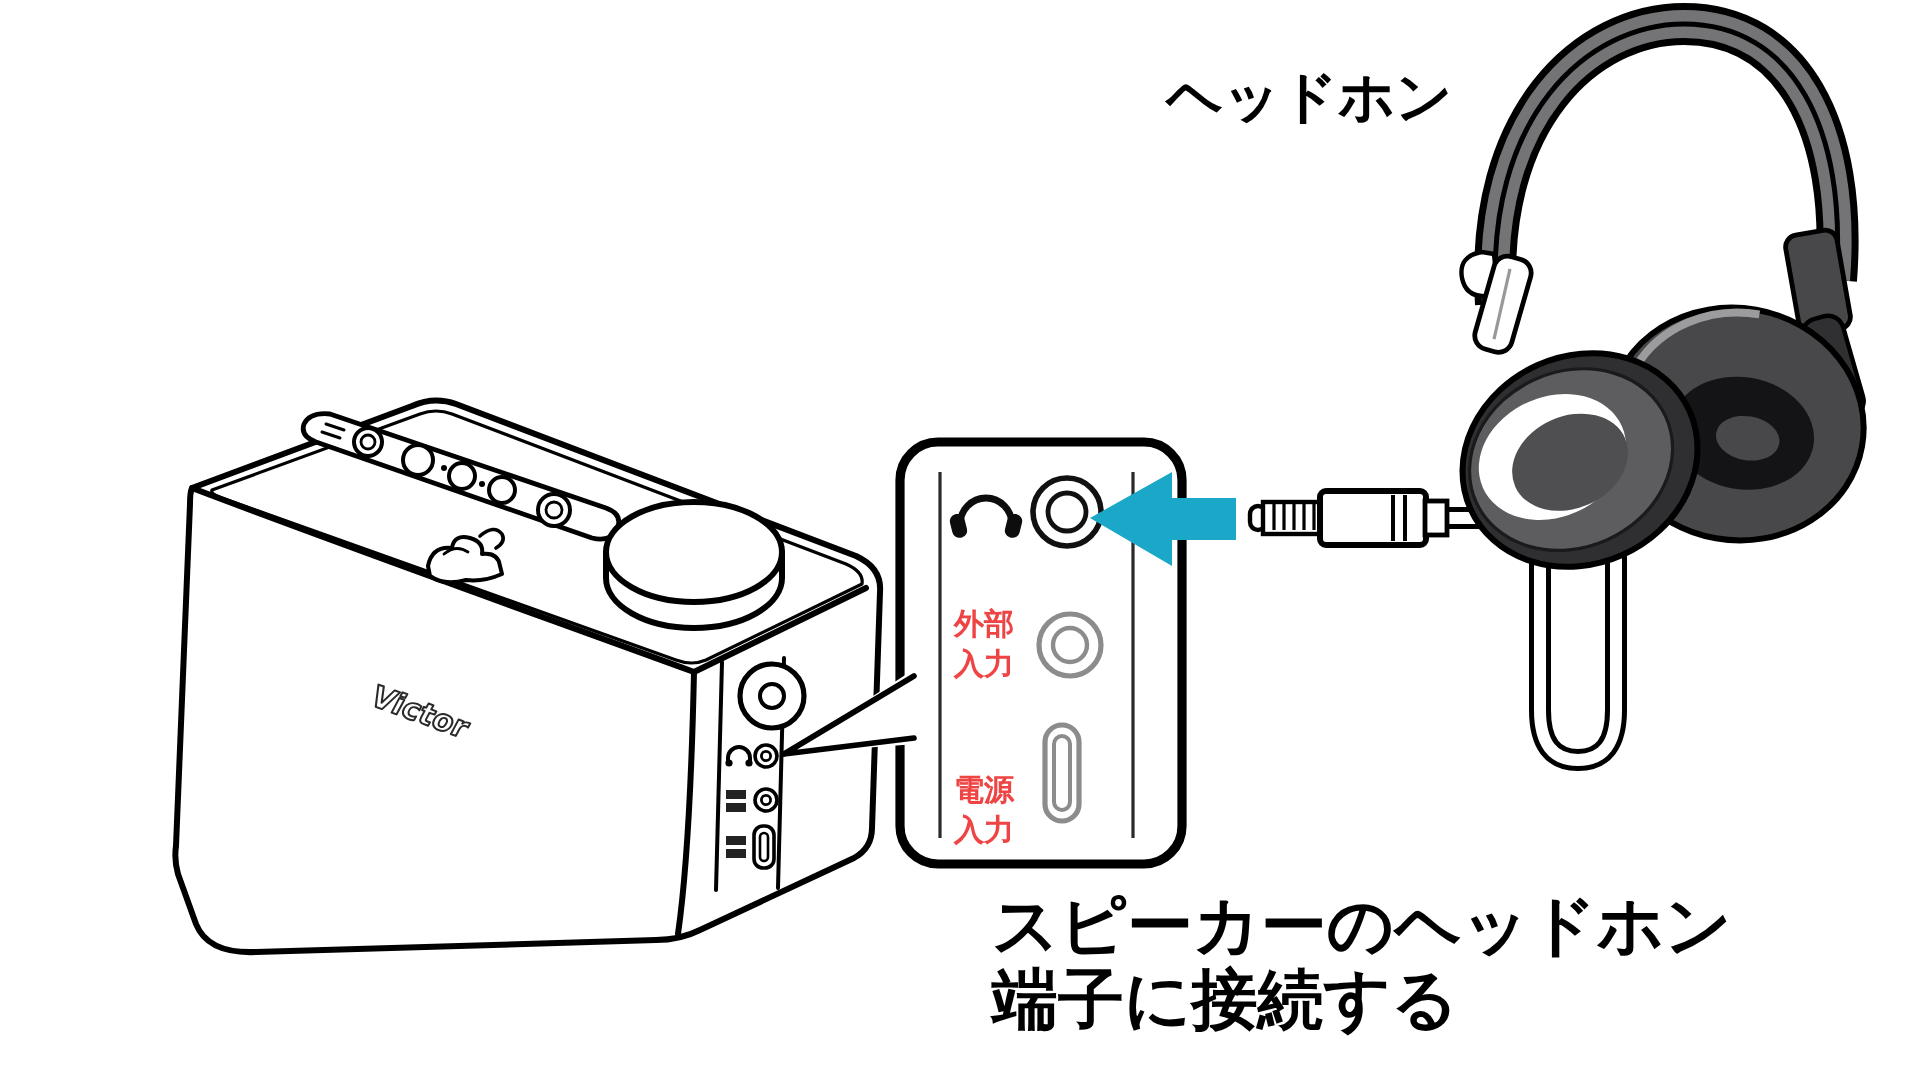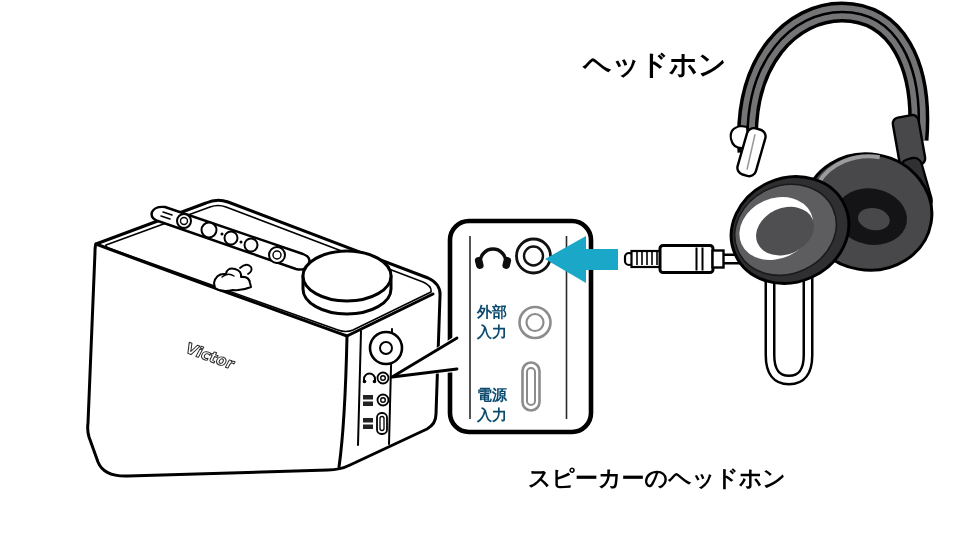--- a/index.html
+++ b/index.html
@@ -1,23 +1,23 @@
 <!DOCTYPE html>
 <html><head>
 <meta charset="utf-8">
 <style>
   html,body{margin:0;padding:0;background:#fff;}
   .stage{position:relative;width:958px;height:534px;background:#ffffff;overflow:hidden;
          font-family:"DejaVu Sans","Liberation Sans",sans-serif;}
   svg{position:absolute;left:0;top:0;}
   .jp{position:absolute;font-weight:700;color:#000;white-space:nowrap;}
-  .jp span{display:block;margin-top:16px;}
+  .jp span{display:block;}
   #headphones-label{left:583px;top:30px;font-size:28px;line-height:38px;}
-  #instruction{left:528px;top:444px;font-size:23px;line-height:37px;}
-  .port-label{position:absolute;font-weight:700;color:#0c4a6e;font-size:15px;line-height:20px;}
+  #instruction{left:496px;top:444px;font-size:33px;line-height:37px;}
+  .port-label{position:absolute;font-weight:700;color:#ef4444;font-size:15px;line-height:20px;}
   #aux-label{left:477px;top:302px;}
   #power-label{left:477px;top:385px;}
 </style>
 </head>
 <body>
 
 <div class="stage">
 
 <svg width="958" height="534" viewBox="0 0 958 534">
 
@@ -161,20 +161,21 @@
 
   <polygon points="545,259 586,236 586,249 618,249 618,270 586,270 586,283" fill="#1BA8C8"></polygon>
 </svg>
 
 <div class="jp" id="headphones-label">
   <span>ヘッドホン</span>
 </div>
 
 <div class="jp" id="instruction">
   <span>スピーカーのヘッドホン</span>
+  <span>端子に接続する</span>
 </div>
 
 <div class="port-label" id="aux-label">
   <span style="display:block">外部</span>
   <span style="display:block">入力</span>
 </div>
 
 <div class="port-label" id="power-label">
   <span style="display:block">電源</span>
   <span style="display:block">入力</span>

